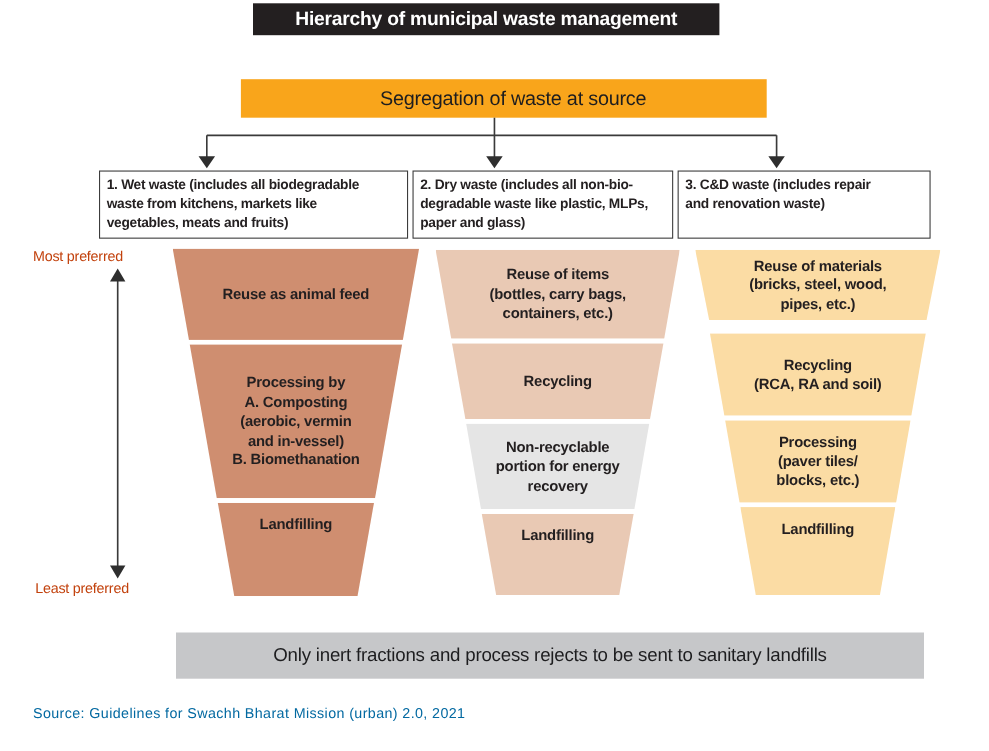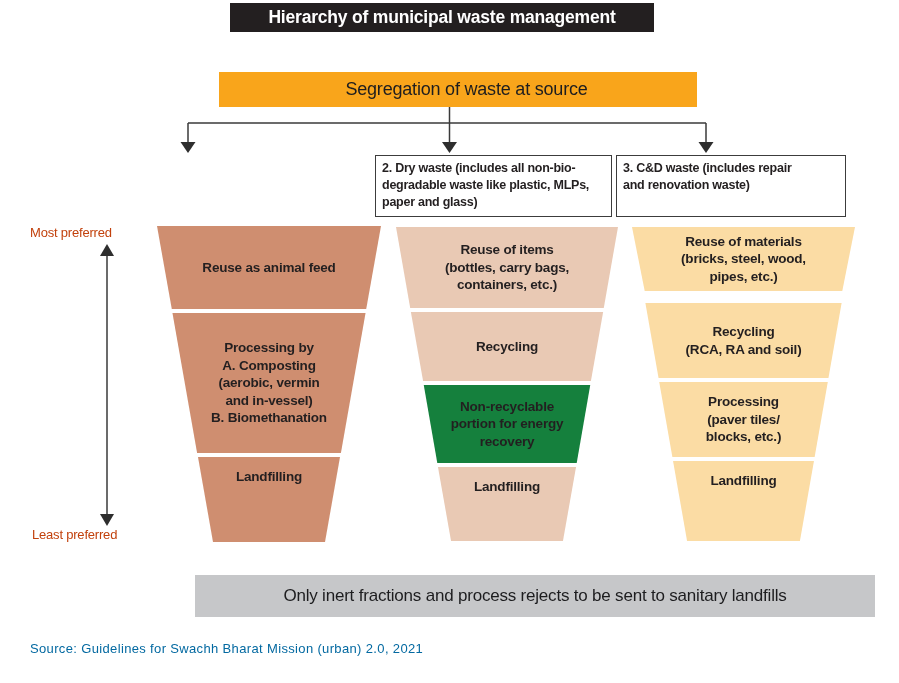--- a/index.html
+++ b/index.html
@@ -89,20 +89,23 @@
     </g>
     <g fill="#2e2e2e">
       <polygon points="180.5,142 195.5,142 188,153"></polygon>
       <polygon points="442,142 457,142 449.5,153"></polygon>
       <polygon points="698.5,142 713.5,142 706,153"></polygon>
       <polygon points="100,256 114,256 107,244"></polygon>
       <polygon points="100,514 114,514 107,526"></polygon>
     </g>
   </svg>
 
+  <div class="cat-box box1">1. Wet waste (includes all biodegradable
+waste from kitchens, markets like
+vegetables, meats and fruits)</div>
   <div class="cat-box box2">2. Dry waste (includes all non-bio-
 degradable waste like plastic, MLPs,
 paper and glass)</div>
   <div class="cat-box box3">3. C&amp;D waste (includes repair
 and renovation waste)</div>
 
   <div class="pref-label most">Most preferred</div>
   <div class="pref-label least">Least preferred</div>
 
   <div class="funnel f1">
@@ -113,37 +116,37 @@
 B. Biomethanation</div>
     <div class="seg s1" style="background-color: rgb(207, 142, 112);">Reuse as animal feed</div>
     <div class="seg s3 last" style="background-color: rgb(207, 142, 112);">Landfilling</div>
   </div>
 
   <div class="funnel f2">
     <div class="seg s1" style="background-color: rgb(233, 201, 180);">Reuse of items
 (bottles, carry bags,
 containers, etc.)</div>
     <div class="seg s2" style="background-color: rgb(233, 201, 180);">Recycling</div>
-    <div class="seg s3" style="background-color: #15803d;">Non-recyclable
+    <div class="seg s3" style="background-color: #e5e5e5;">Non-recyclable
 portion for energy
 recovery</div>
     <div class="seg s4 last" style="background-color: rgb(233, 201, 180);">Landfilling</div>
   </div>
 
   <div class="funnel f3">
     <div class="seg s1" style="background-color: rgb(251, 220, 164);">Reuse of materials
 (bricks, steel, wood,
 pipes, etc.)</div>
     <div class="seg s2" style="background-color: rgb(251, 220, 164);">Recycling
 (RCA, RA and soil)</div>
     <div class="seg s3" style="background-color: rgb(251, 220, 164);">Processing
 (paver tiles/
 blocks, etc.)</div>
     <div class="seg s4 last" style="background-color: rgb(251, 220, 164);">Landfilling</div>
   </div>
 
-  <div class="note-bar" style="background-color: rgb(198, 199, 201); margin-left: 35px;">
+  <div class="note-bar" style="background-color: rgb(198, 199, 201);">
     <span>Only inert fractions and process rejects to be sent to sanitary landfills</span>
   </div>
 
   <div class="source">Source: Guidelines for Swachh Bharat Mission (urban) 2.0, 2021</div>
 
 </div>
 
 </body></html>

